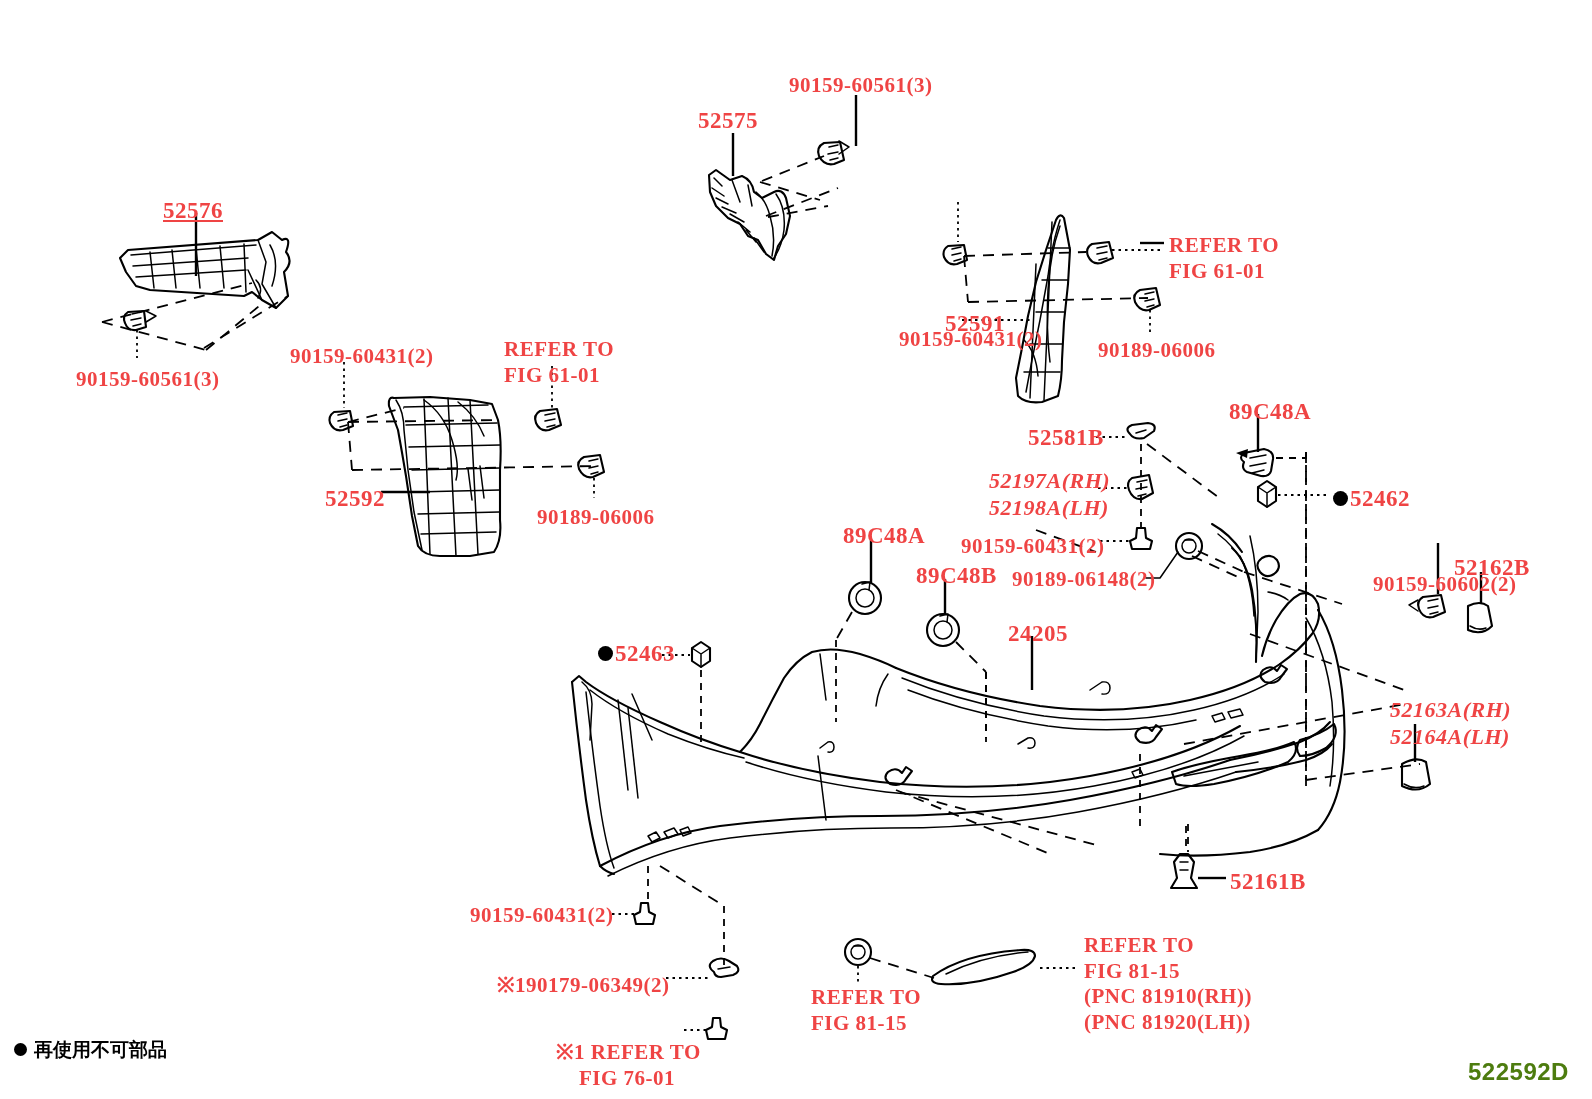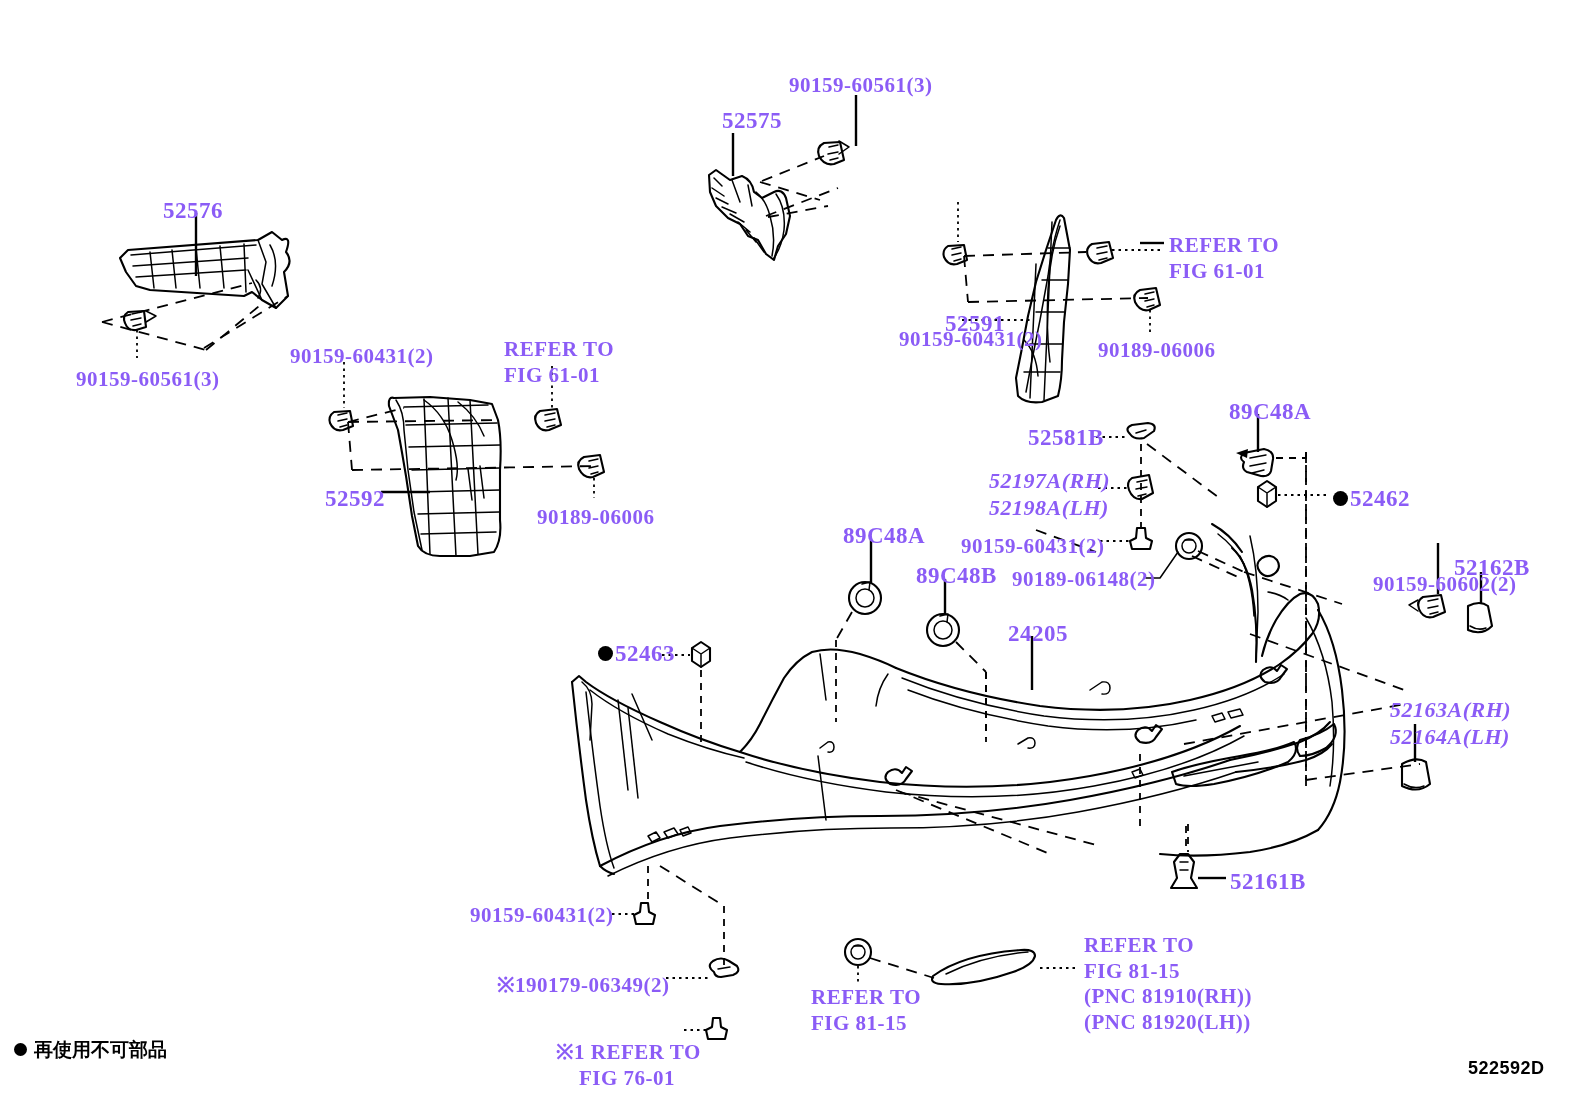--- a/index.html
+++ b/index.html
@@ -8,21 +8,21 @@
     position:relative;
     width:1592px;height:1099px;
     background:#ffffff;
     overflow:hidden;
   }
   #art{position:absolute;left:0;top:0;width:1592px;height:1099px;}
   .lbl{
     position:absolute;
     font-family:"Liberation Serif",serif;
     font-weight:700;
-    color:#8b5cf6;
+    color:#ef4444;
     white-space:pre;
     letter-spacing:0.5px;
     line-height:1.22;
   }
   .s21{font-size:21px;}
   .s22{font-size:22px;font-style:italic;}
   .s23{font-size:23px;}
   .legend{
     position:absolute;
     font-family:"Liberation Sans",sans-serif;
@@ -37,22 +37,22 @@
     width:13px;height:13px;border-radius:50%;
     background:#000;
     margin-right:7px;
     vertical-align:middle;
     position:relative;top:-2px;
   }
   .figcode{
     position:absolute;
     font-family:"Liberation Sans",sans-serif;
     font-weight:700;
-    font-size:18px;
-    color:#000000;
+    font-size:24px;
+    color:#4d7c0f;
     letter-spacing:0.5px;
   }
   .bullet{
     display:inline-block;
     width:15px;height:15px;border-radius:50%;
     background:#000;
     vertical-align:middle;
     position:relative;top:-2px;
     margin-right:2px;
   }
@@ -418,28 +418,28 @@
       <circle class="so" cx="858" cy="952" r="13"></circle>
       <circle class="sn" cx="858" cy="952" r="7"></circle>
       <path class="sn" d="M854 946 l8 0"></path>
     </g>
     <path class="dl" d="M870 958 L934 978"></path>
     <line class="dot" x1="858" y1="966" x2="858" y2="984"></line>
 
   </svg>
 
   <div id="labels">
-      <div class="lbl s23" style="left: 163px; top: 197px;">52576</div>
+      <div class="lbl s23" style="left: 163px; top: 197px; text-decoration: underline;">52576</div>
       <div class="lbl s21" style="left: 76px; top: 367px;">90159-60561(3)</div>
       <div class="lbl s21" style="left: 290px; top: 344px;">90159-60431(2)</div>
       <div class="lbl s21" style="left: 504px; top: 337px;">REFER TO
 FIG 61-01</div>
       <div class="lbl s23" style="left: 325px; top: 485px;">52592</div>
       <div class="lbl s21" style="left: 537px; top: 505px;">90189-06006</div>
-      <div class="lbl s23" style="left: 722px; top: 107px;">52575</div>
+      <div class="lbl s23" style="left: 698px; top: 107px;">52575</div>
       <div class="lbl s21" style="left: 789px; top: 73px;">90159-60561(3)</div>
       <div class="lbl s21" style="left: 899px; top: 327px;">90159-60431(2)</div>
       <div class="lbl s21" style="left: 1169px; top: 233px;">REFER TO
 FIG 61-01</div>
       <div class="lbl s23" style="left: 945px; top: 310px;">52591</div>
       <div class="lbl s21" style="left: 1098px; top: 338px;">90189-06006</div>
       <div class="lbl s23" style="left: 1028px; top: 424px;">52581B</div>
       <div class="lbl s22" style="left: 989px; top: 468px;">52197A(RH)
 52198A(LH)</div>
       <div class="lbl s21" style="left: 961px; top: 534px;">90159-60431(2)</div>

